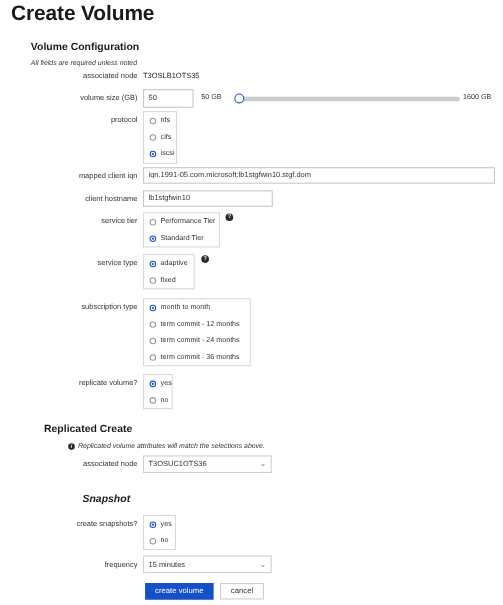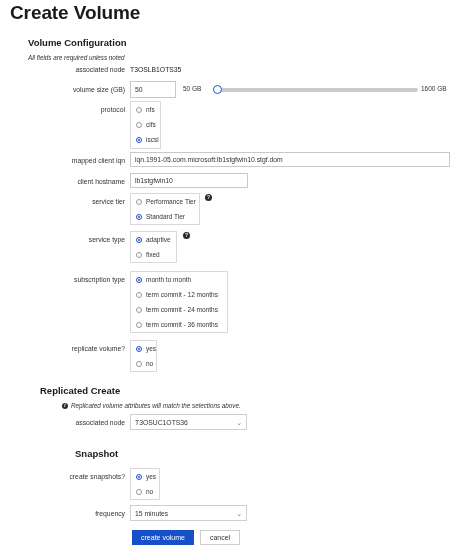--- a/index.html
+++ b/index.html
@@ -206,21 +206,21 @@
 <div class="note-italic" style="left:62px;top:402px;display:flex;align-items:center;">
   <span class="info-icon">i</span>
   <span>Replicated volume attributes will match the selections above.</span>
 </div>
 <div class="row-label" style="top:419px;">associated node</div>
 <div class="select-box" style="left:130px;top:414px;width:117px;height:16px;">
   <span>T3OSUC1OTS36</span>
   <span class="caret">⌄</span>
 </div>
 
-<div class="section-head" style="left:75px;top:448px;">Snapshot</div>
+<div class="section-head" style="left:75px;top:448px;font-style:italic;">Snapshot</div>
 <div class="row-label" style="top:473px;">create snapshots?</div>
 <div class="radio-group" style="left:130px;top:468px;width:30px;height:32px;">
   <div class="radio-row">
     <span class="radio on"></span>
     <span>yes</span>
   </div>
   <div class="radio-row">
     <span class="radio"></span>
     <span>no</span>
   </div>

